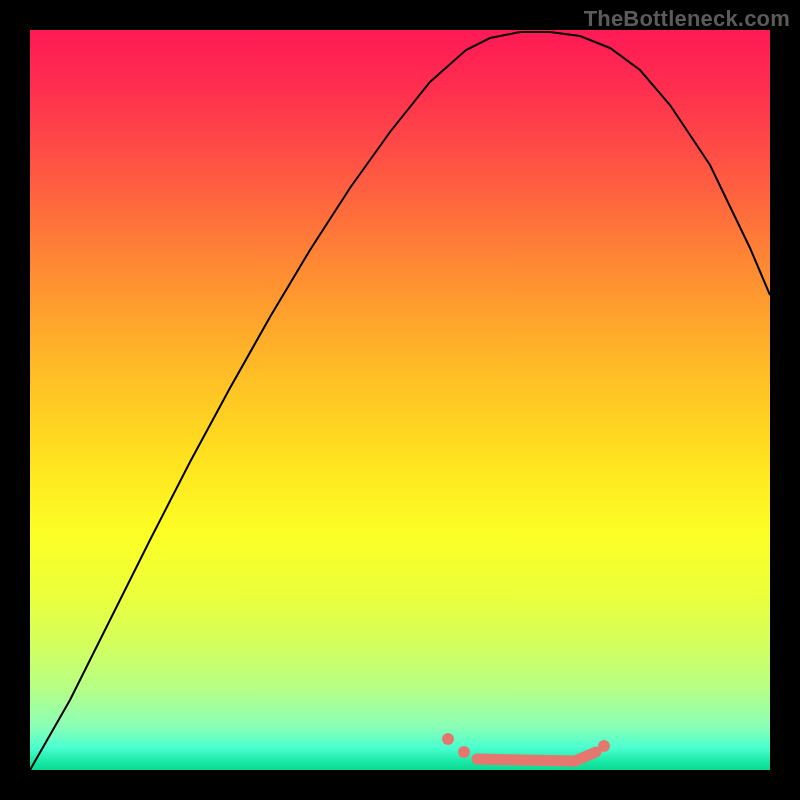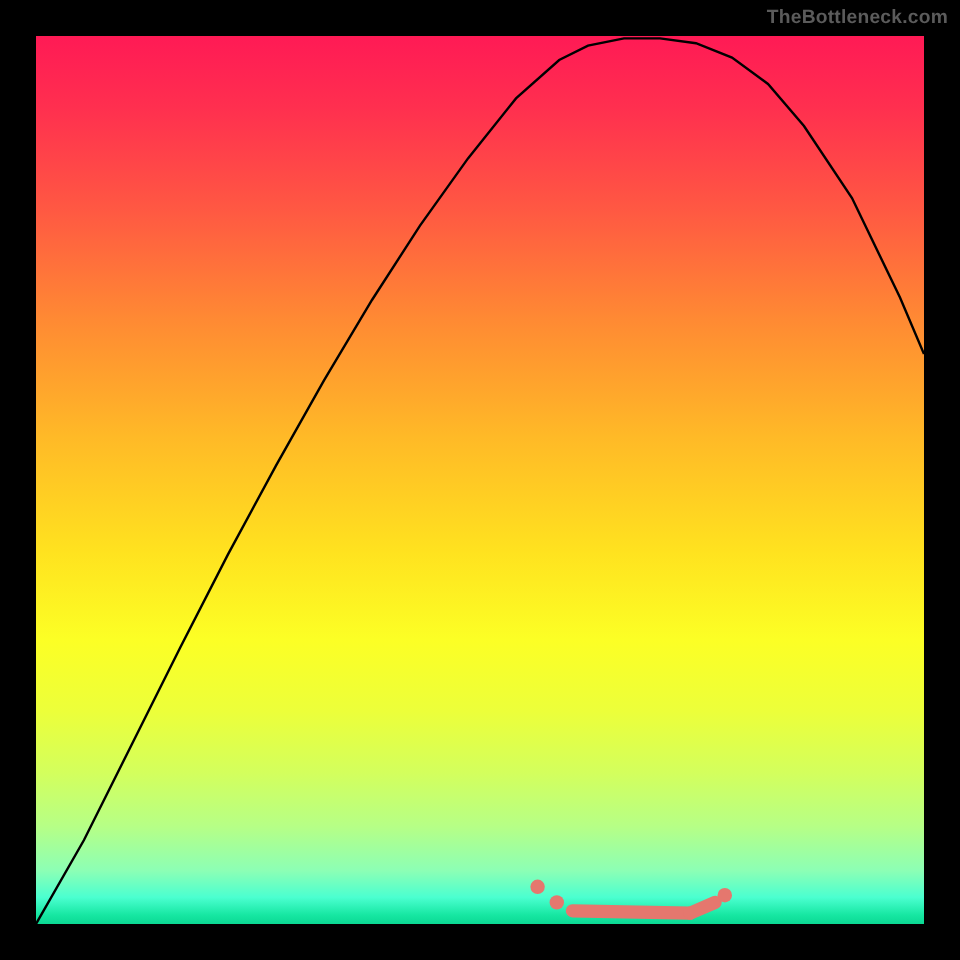--- a/index.html
+++ b/index.html
@@ -8,21 +8,21 @@
     position: relative;
     width: 800px;
     height: 800px;
     background: #000;
   }
   .watermark {
     position: absolute;
     top: 6px;
     right: 10px;
     font-family: Arial, Helvetica, sans-serif;
-    font-size: 16px;
+    font-size: 22px;
     font-weight: bold;
     color: #5b5b5b;
     letter-spacing: 0.2px;
     z-index: 5;
   }
   .plot-area {
     position: absolute;
     left: 30px;
     top: 30px;
     width: 740px;

